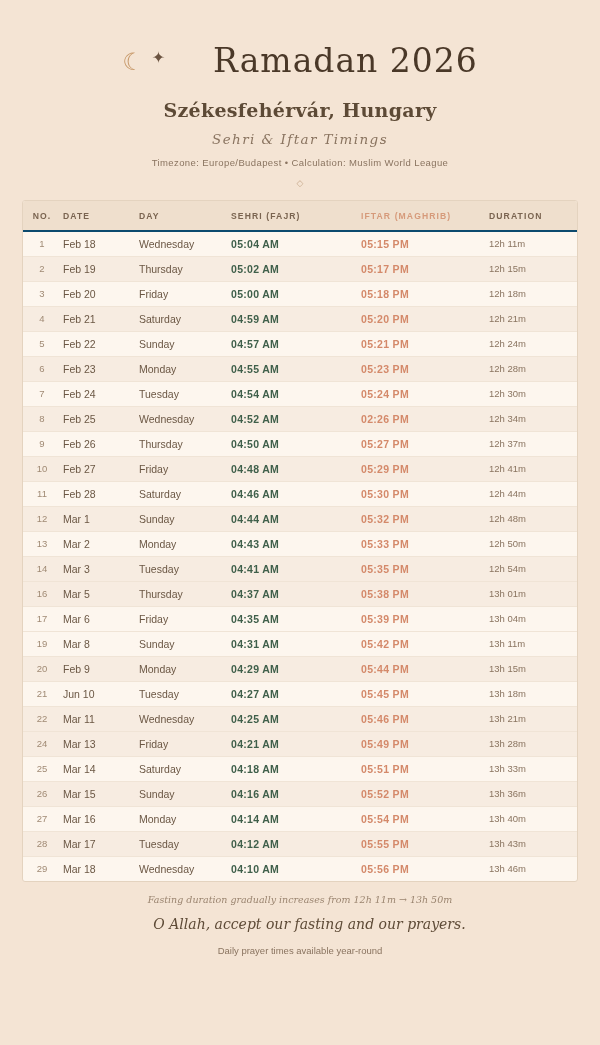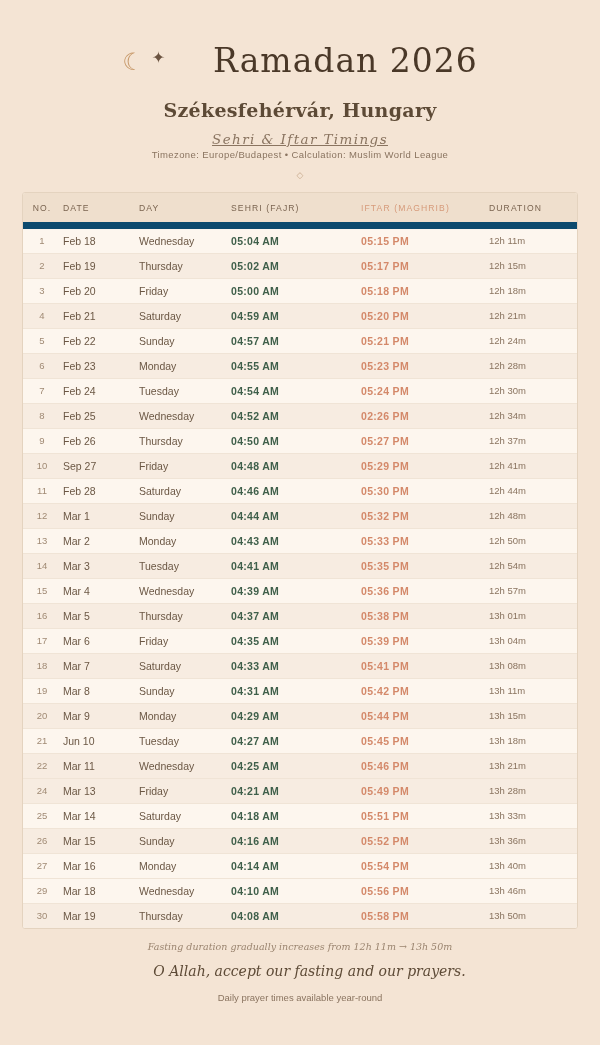--- a/index.html
+++ b/index.html
@@ -65,26 +65,25 @@
     letter-spacing: 0.3px;
     text-align: center;
   }
   .tagline {
     font-family: "DejaVu Serif", serif;
     font-style: italic;
     font-size: 13.5px;
     color: #8a7460;
     margin-top: 10px;
     letter-spacing: 1.4px;
-    text-decoration: underline;
   }
   .meta {
     font-size: 9.5px;
     color: #8a7460;
-    margin-top: 2px;
+    margin-top: 10px;
     letter-spacing: 0.4px;
   }
   .diamond {
     margin-top: 10px;
     font-size: 9px;
     color: #c9ab8e;
   }
 
   
   .card {
@@ -97,24 +96,24 @@
   table {
     width: 100%;
     border-collapse: collapse;
     font-size: 10.5px;
   }
   thead th {
     background: #efdfcd;
     color: #7a6450;
     font-size: 8.6px;
     letter-spacing: 1.1px;
-    font-weight: normal;
+    font-weight: bold;
     text-align: left;
     padding: 10px 0 9px 0;
-    border-bottom: 7px solid #0c4a6e;
+    border-bottom: 2px solid #0c4a6e;
   }
   thead th.iftar { color: #d69a7a; }
   tbody td {
     padding: 6px 0;
     border-bottom: 1px solid #f0e4d6;
     color: #6b5744;
     font-size: 10.5px;
     height: 24px;
   }
   tbody tr:last-child td { border-bottom: none; }
@@ -253,21 +252,21 @@
           <tr>
             <td class="c-no">9</td>
             <td class="c-date">Feb 26</td>
             <td class="c-day">Thursday</td>
             <td class="c-sehri">04:50 AM</td>
             <td class="c-iftar">05:27 PM</td>
             <td class="c-dur">12h 37m</td>
           </tr>
           <tr class="alt">
             <td class="c-no">10</td>
-            <td class="c-date">Sep 27</td>
+            <td class="c-date">Feb 27</td>
             <td class="c-day">Friday</td>
             <td class="c-sehri">04:48 AM</td>
             <td class="c-iftar">05:29 PM</td>
             <td class="c-dur">12h 41m</td>
           </tr>
           <tr>
             <td class="c-no">11</td>
             <td class="c-date">Feb 28</td>
             <td class="c-day">Saturday</td>
             <td class="c-sehri">04:46 AM</td>
@@ -291,63 +290,47 @@
             <td class="c-dur">12h 50m</td>
           </tr>
           <tr class="alt">
             <td class="c-no">14</td>
             <td class="c-date">Mar 3</td>
             <td class="c-day">Tuesday</td>
             <td class="c-sehri">04:41 AM</td>
             <td class="c-iftar">05:35 PM</td>
             <td class="c-dur">12h 54m</td>
           </tr>
-          <tr>
-            <td class="c-no">15</td>
-            <td class="c-date">Mar 4</td>
-            <td class="c-day">Wednesday</td>
-            <td class="c-sehri">04:39 AM</td>
-            <td class="c-iftar">05:36 PM</td>
-            <td class="c-dur">12h 57m</td>
-          </tr>
           <tr class="alt">
             <td class="c-no">16</td>
             <td class="c-date">Mar 5</td>
             <td class="c-day">Thursday</td>
             <td class="c-sehri">04:37 AM</td>
             <td class="c-iftar">05:38 PM</td>
             <td class="c-dur">13h 01m</td>
           </tr>
           <tr>
             <td class="c-no">17</td>
             <td class="c-date">Mar 6</td>
             <td class="c-day">Friday</td>
             <td class="c-sehri">04:35 AM</td>
             <td class="c-iftar">05:39 PM</td>
             <td class="c-dur">13h 04m</td>
           </tr>
-          <tr class="alt">
-            <td class="c-no">18</td>
-            <td class="c-date">Mar 7</td>
-            <td class="c-day">Saturday</td>
-            <td class="c-sehri">04:33 AM</td>
-            <td class="c-iftar">05:41 PM</td>
-            <td class="c-dur">13h 08m</td>
-          </tr>
           <tr>
             <td class="c-no">19</td>
             <td class="c-date">Mar 8</td>
             <td class="c-day">Sunday</td>
             <td class="c-sehri">04:31 AM</td>
             <td class="c-iftar">05:42 PM</td>
             <td class="c-dur">13h 11m</td>
           </tr>
           <tr class="alt">
             <td class="c-no">20</td>
-            <td class="c-date">Mar 9</td>
+            <td class="c-date">Feb 9</td>
             <td class="c-day">Monday</td>
             <td class="c-sehri">04:29 AM</td>
             <td class="c-iftar">05:44 PM</td>
             <td class="c-dur">13h 15m</td>
           </tr>
           <tr>
             <td class="c-no">21</td>
             <td class="c-date">Jun 10</td>
             <td class="c-day">Tuesday</td>
             <td class="c-sehri">04:27 AM</td>
@@ -387,36 +370,36 @@
             <td class="c-dur">13h 36m</td>
           </tr>
           <tr>
             <td class="c-no">27</td>
             <td class="c-date">Mar 16</td>
             <td class="c-day">Monday</td>
             <td class="c-sehri">04:14 AM</td>
             <td class="c-iftar">05:54 PM</td>
             <td class="c-dur">13h 40m</td>
           </tr>
+          <tr class="alt">
+            <td class="c-no">28</td>
+            <td class="c-date">Mar 17</td>
+            <td class="c-day">Tuesday</td>
+            <td class="c-sehri">04:12 AM</td>
+            <td class="c-iftar">05:55 PM</td>
+            <td class="c-dur">13h 43m</td>
+          </tr>
           <tr>
             <td class="c-no">29</td>
             <td class="c-date">Mar 18</td>
             <td class="c-day">Wednesday</td>
             <td class="c-sehri">04:10 AM</td>
             <td class="c-iftar">05:56 PM</td>
             <td class="c-dur">13h 46m</td>
           </tr>
-          <tr class="alt">
-            <td class="c-no">30</td>
-            <td class="c-date">Mar 19</td>
-            <td class="c-day">Thursday</td>
-            <td class="c-sehri">04:08 AM</td>
-            <td class="c-iftar">05:58 PM</td>
-            <td class="c-dur">13h 50m</td>
-          </tr>
         </tbody>
     </table>
   </div>
 
   <div class="footer">
     <div class="note">Fasting duration gradually increases from 12h 11m → 13h 50m</div>
     <div class="dua">O Allah, accept our fasting and our prayers.</div>
     <div class="sub-note">Daily prayer times available year-round</div>
 
   </div>

